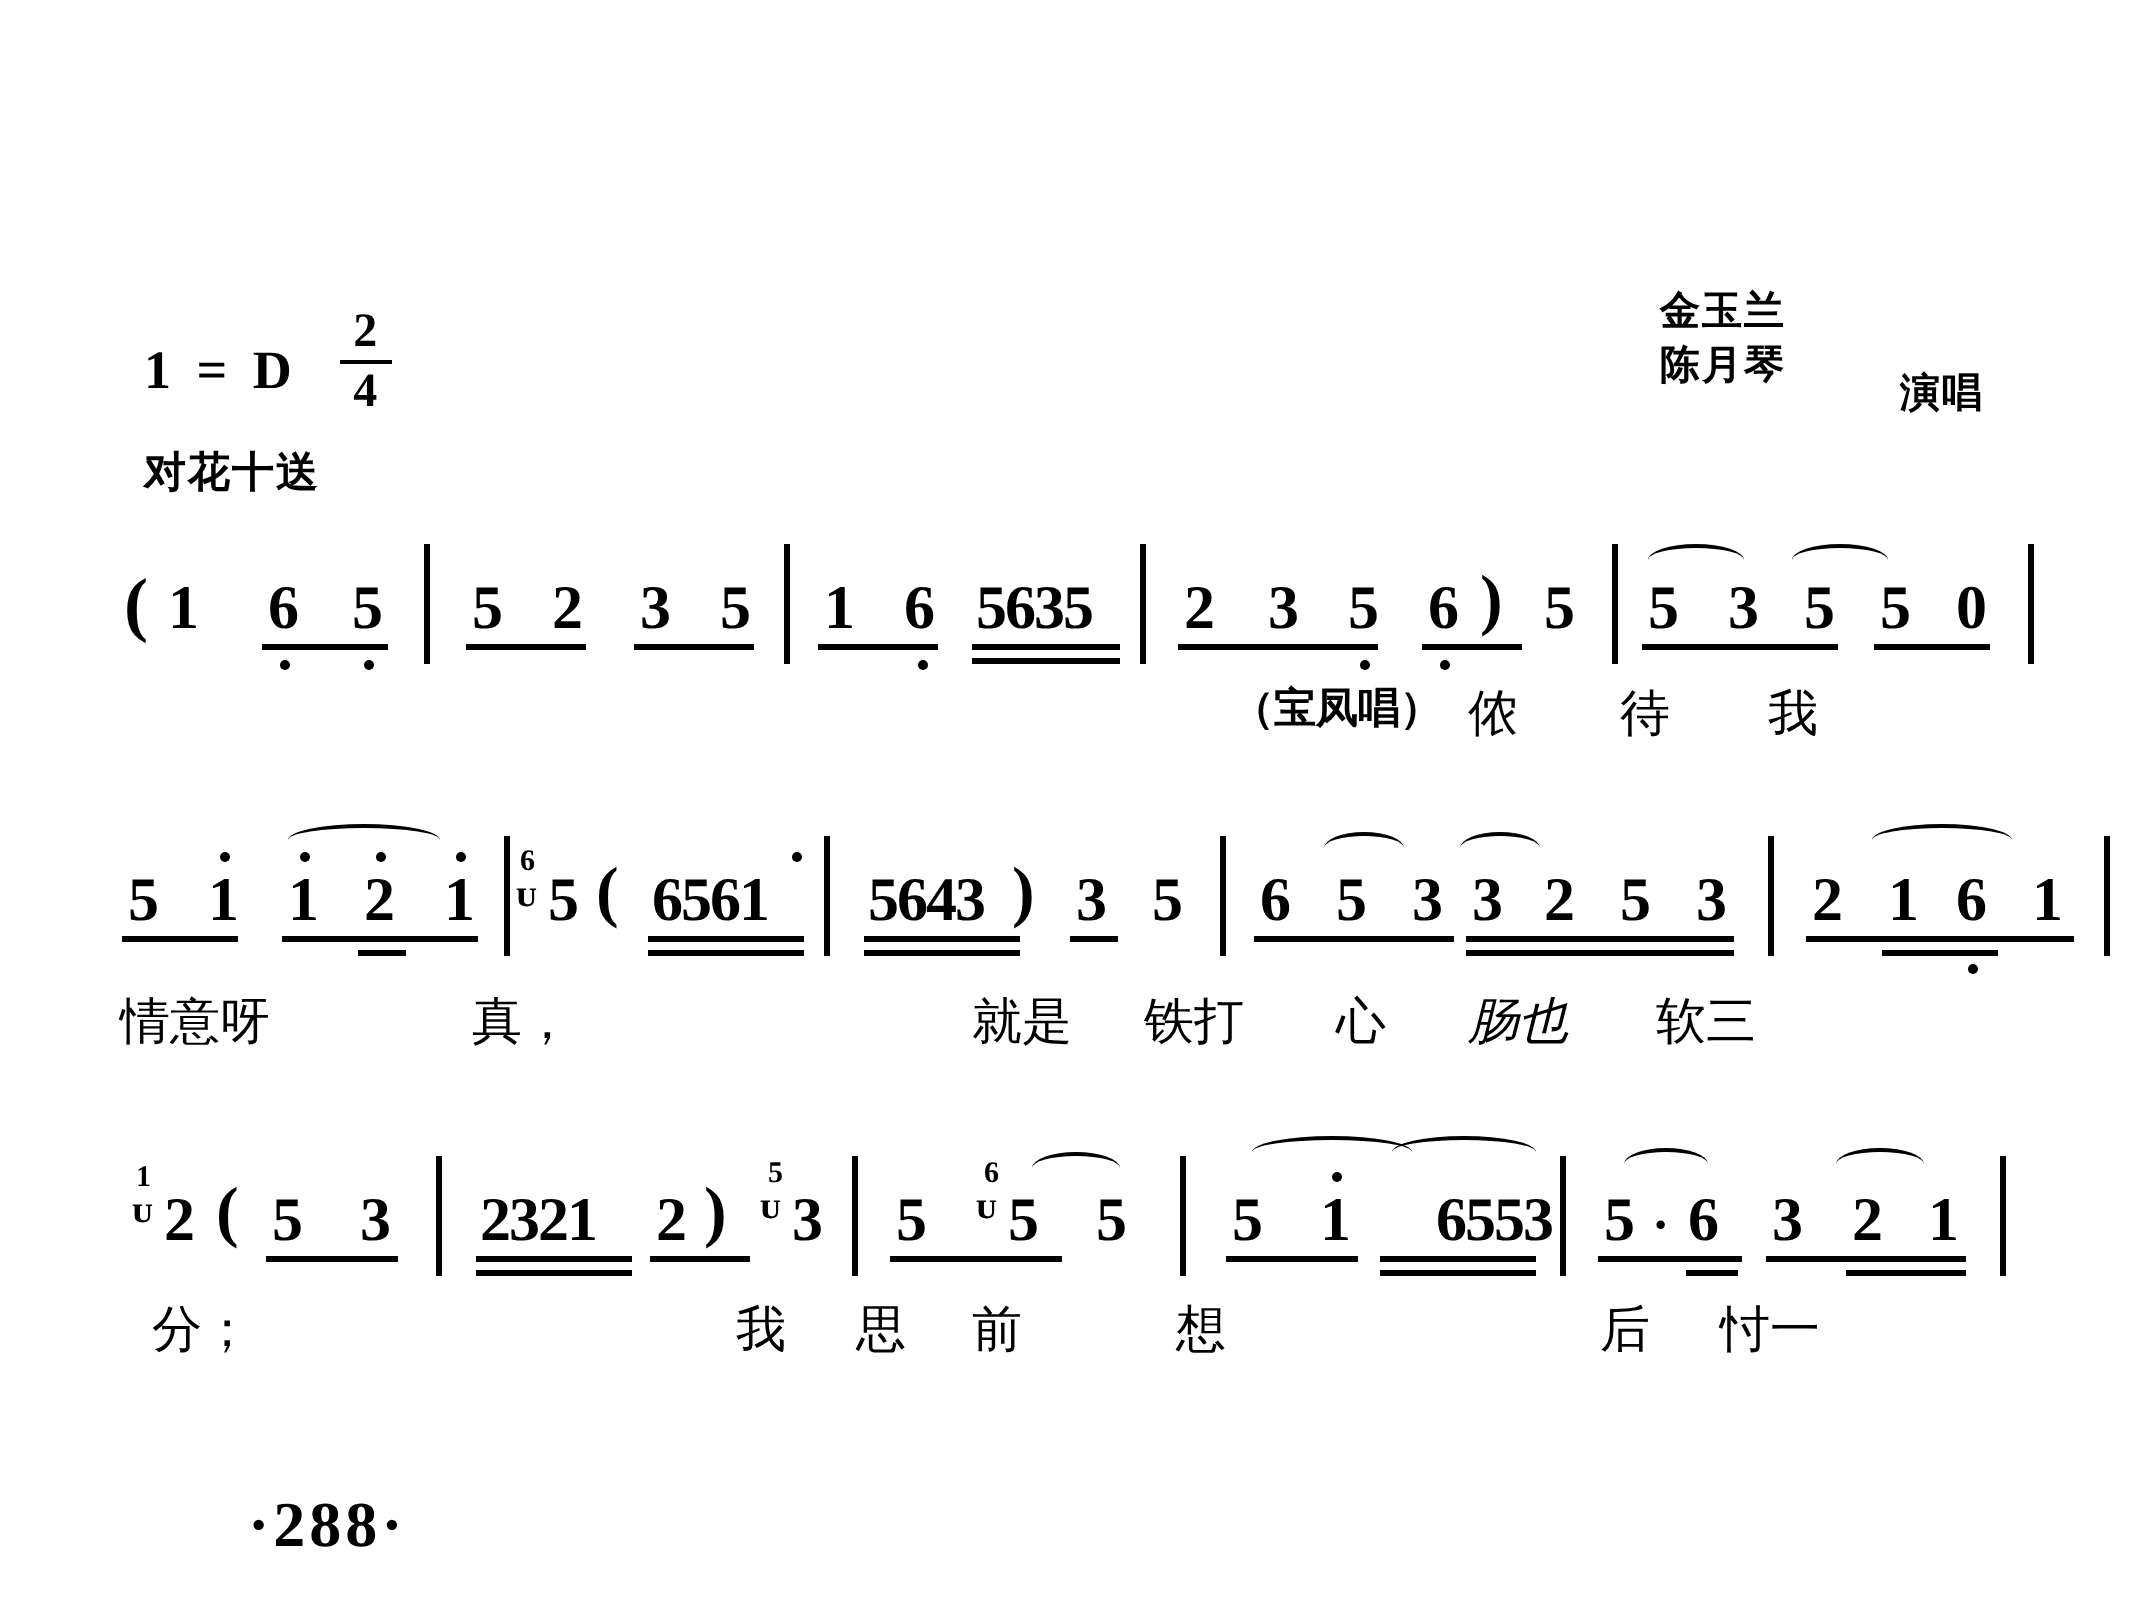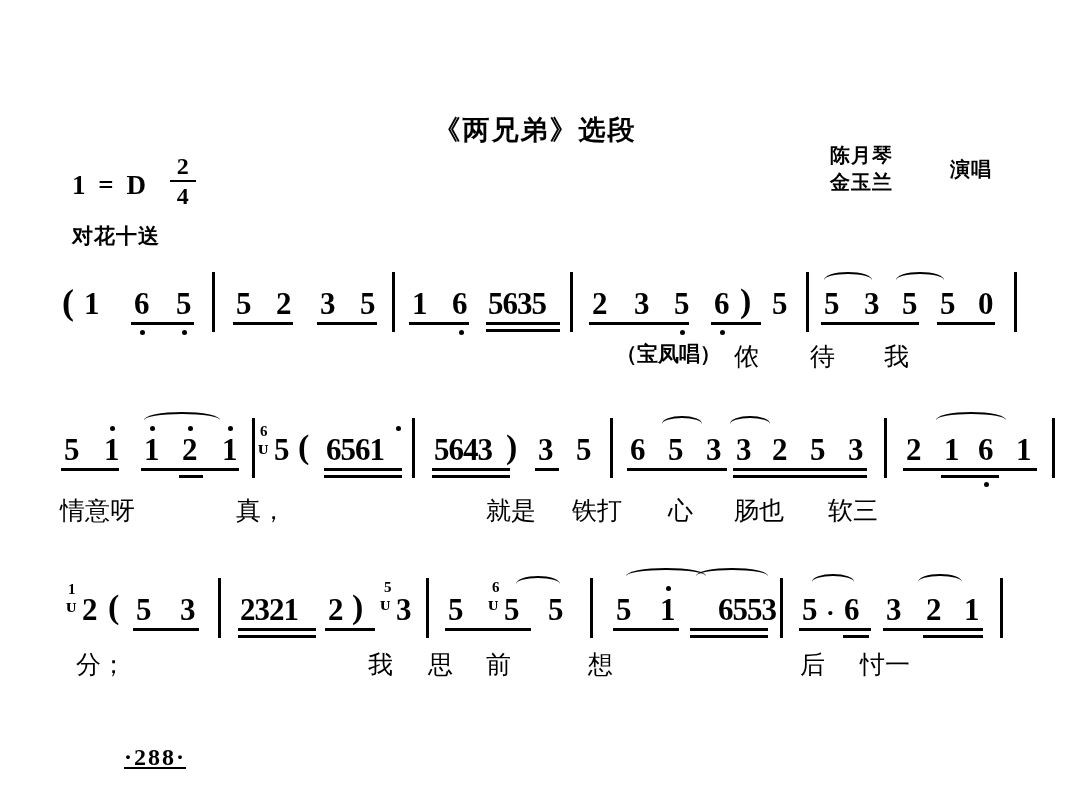--- a/index.html
+++ b/index.html
@@ -78,46 +78,45 @@
   
   .slur{position:absolute;border:2px solid #000;border-bottom:none;
     border-left:none;border-right:none;border-radius:50% 50% 0 0;height:14px;}
   
   .grace{position:absolute;font-size:15px;font-weight:bold;line-height:1;}
   .gracehook{position:absolute;font-size:19px;font-weight:bold;line-height:1;}
 
   .lyr{position:absolute;white-space:pre;font-size:25px;}
   .lyr.small{font-size:21px;font-weight:bold;}
 
-  .pagenum{position:absolute;left:124px;top:744px;font-size:24px;font-weight:bold;letter-spacing:2px;text-decoration:underline;}
+  .pagenum{position:absolute;left:124px;top:744px;font-size:32px;font-weight:bold;letter-spacing:2px;}
 </style>
 </head>
 <body>
 
 <div class="sheet">
 
-  <div class="subtitle">《两兄弟》选段</div>
 
   <div class="keyblock">
     <span class="kl">1 = D</span>
     <span class="meter">
       <span class="num">2</span>
       <span class="bar"></span>
       <span class="den">4</span>
     </span>
   </div>
   <div class="tunename">对花十送</div>
 
   <div class="credits">
     <div class="row">
+      <span class="nm">金玉兰</span>
+    </div>
+    <div class="row">
       <span class="nm">陈月琴</span>
       <span class="role lower">演唱</span>
-    </div>
-    <div class="row">
-      <span class="nm">金玉兰</span>
     </div>
   </div>
 
   <div class="row-music" style="top:272px;">
     <span class="sym" style="left:62px;top:12px;font-size:36px;">(</span>
     <span class="note" style="left:84px;top:16px;">1</span>
     <span class="note" style="left:134px;top:16px;">6</span>
     <span class="note" style="left:176px;top:16px;">5</span>
     <span class="beam" style="left:131px;top:50px;width:63px;"></span>
     <span class="dot-low" style="left:140px;top:58px;"></span>
@@ -232,21 +231,21 @@
     <span class="dot-low" style="left:984px;top:64px;"></span>
     <span class="barline" style="left:1052px;top:0px;height:60px;"></span>
   </div>
 
   <div class="row-lyrics" style="top:494px;">
     <span class="lyr" style="left:60px;">情意呀</span>
     <span class="lyr" style="left:236px;">真，</span>
     <span class="lyr" style="left:486px;">就是</span>
     <span class="lyr" style="left:572px;">铁打</span>
     <span class="lyr" style="left:668px;">心</span>
-    <span class="lyr" style="left:734px;">肠也</span>
+    <span class="lyr" style="left:734px;font-style:italic;">肠也</span>
     <span class="lyr" style="left:828px;">软三</span>
   </div>
 
   <div class="row-music" style="top:578px;">
     <span class="grace" style="left:68px;top:4px;">1</span>
     <span class="gracehook" style="left:66px;top:18px;">ᴜ</span>
     <span class="note" style="left:82px;top:16px;">2</span>
     <span class="sym" style="left:108px;top:12px;font-size:34px;">(</span>
     <span class="note" style="left:136px;top:16px;">5</span>
     <span class="note" style="left:180px;top:16px;">3</span>

